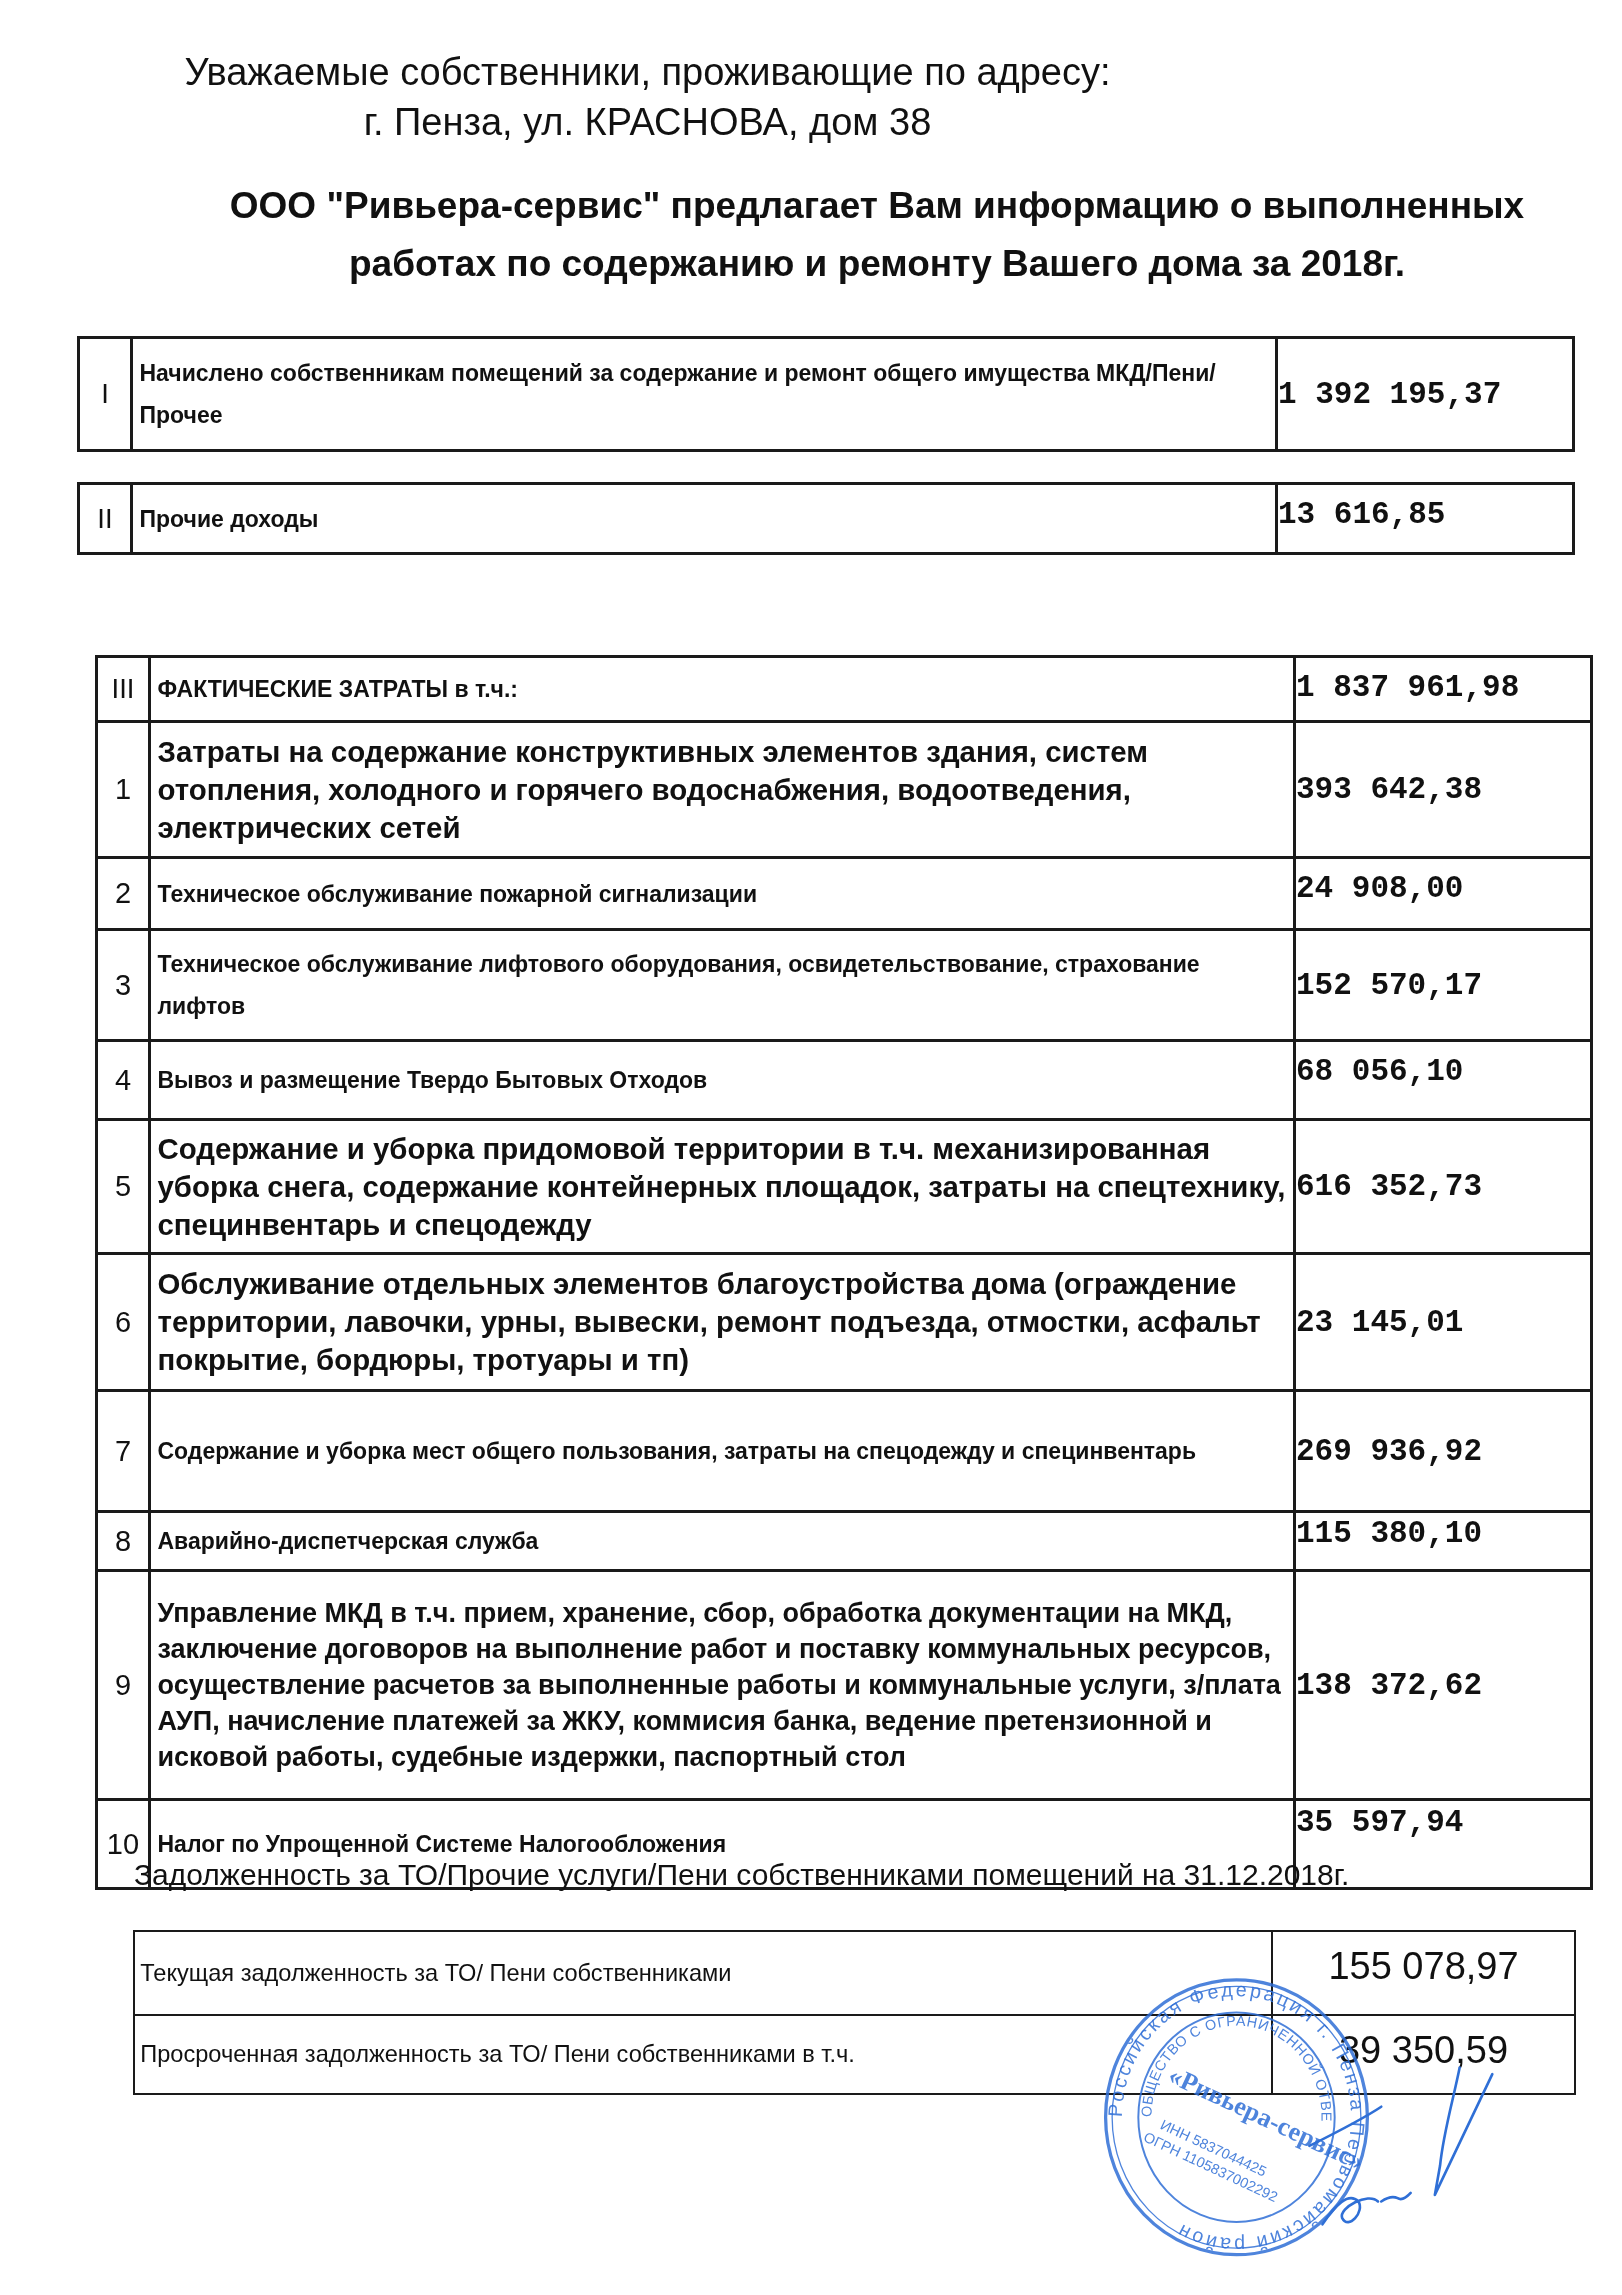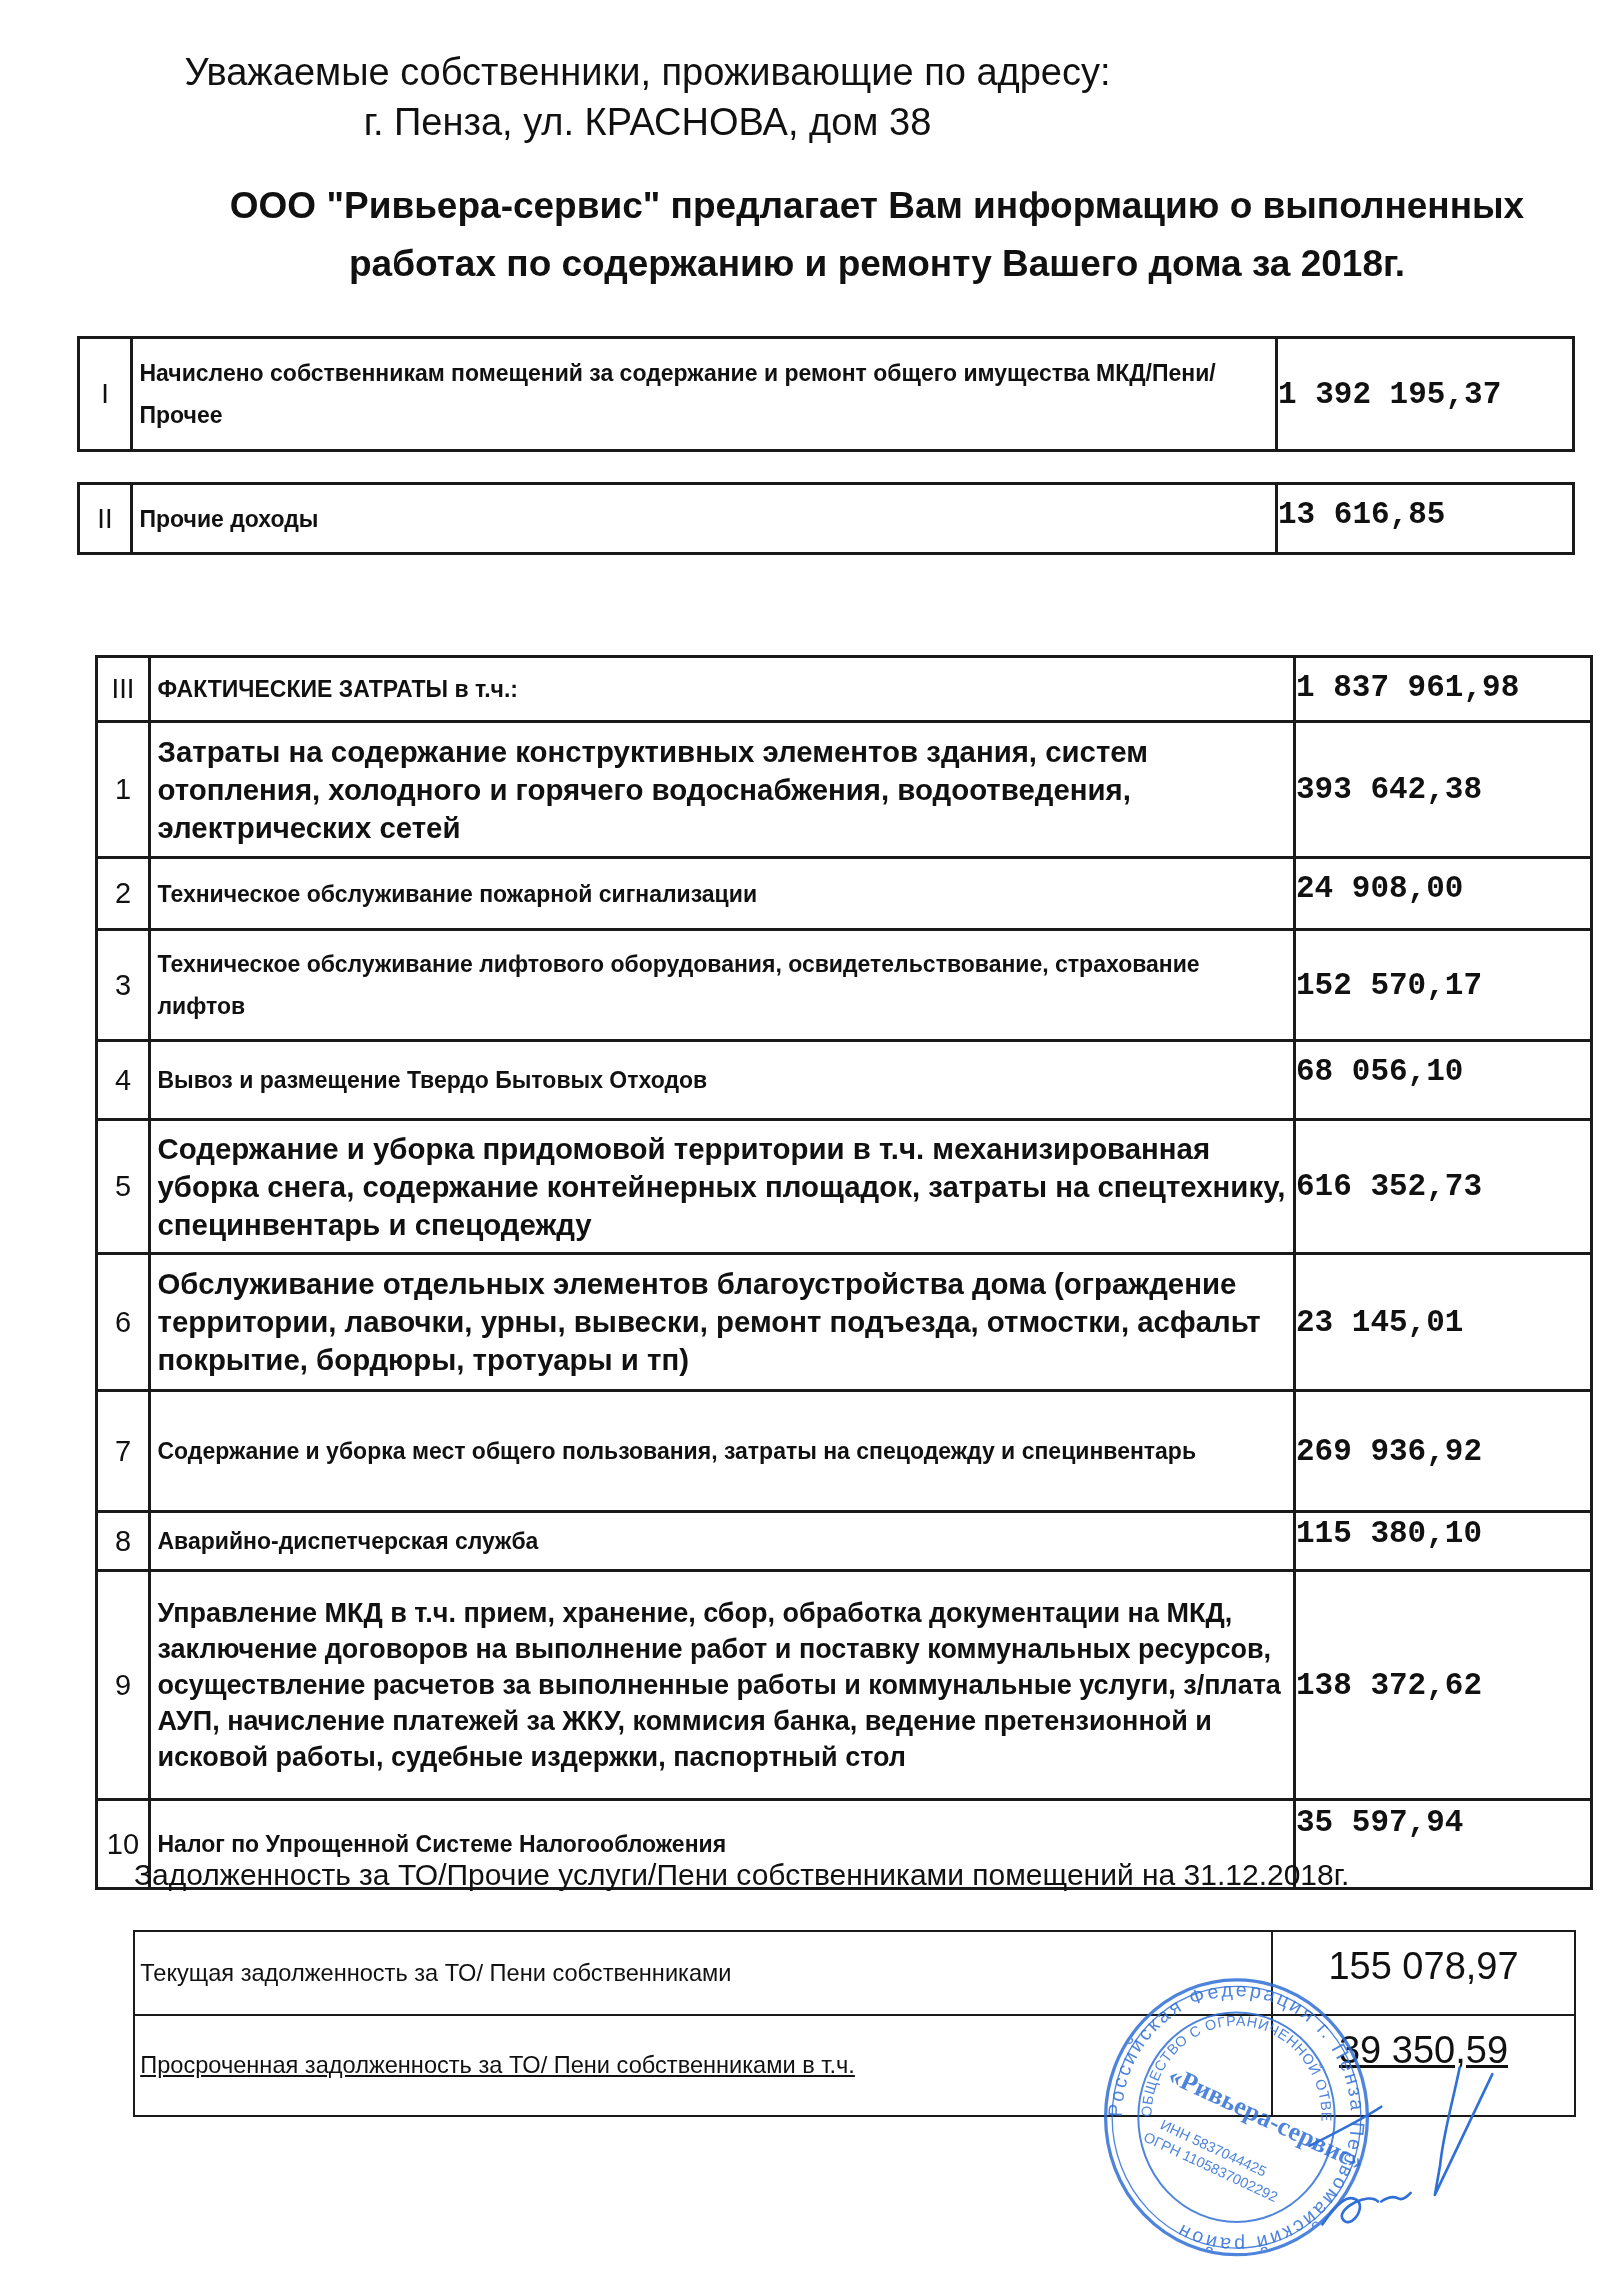--- a/index.html
+++ b/index.html
@@ -140,21 +140,21 @@
   </table>
 
 <div class="section-heading">Задолженность за ТО/Прочие услуги/Пени собственниками помещений на 31.12.2018г.</div>
 
 <table class="tbl debt" style="left:133px; top:1930px; width:1443px;">
   <tbody>
       <tr style="height:84px;">
     <td class="dlabel">Текущая задолженность за ТО/ Пени собственниками</td>
     <td class="dval">155 078,97</td>
   </tr>
-  <tr style="height:101px;text-decoration:underline;">
+  <tr style="height:79px;">
     <td class="dlabel">Просроченная задолженность за ТО/ Пени собственниками в т.ч.</td>
     <td class="dval">39 350,59</td>
   </tr>
 </tbody>
   </table>
 
 <svg class="stamp" viewBox="0 0 420 440" xmlns="http://www.w3.org/2000/svg">
   <defs>
     <path id="outerArc" d="M 210,225 m -175,0 a 175,185 0 1,1 350,0 a 175,185 0 1,1 -350,0"></path>
     <path id="innerArc" d="M 210,225 m -130,0 a 130,140 0 1,1 260,0"></path>

